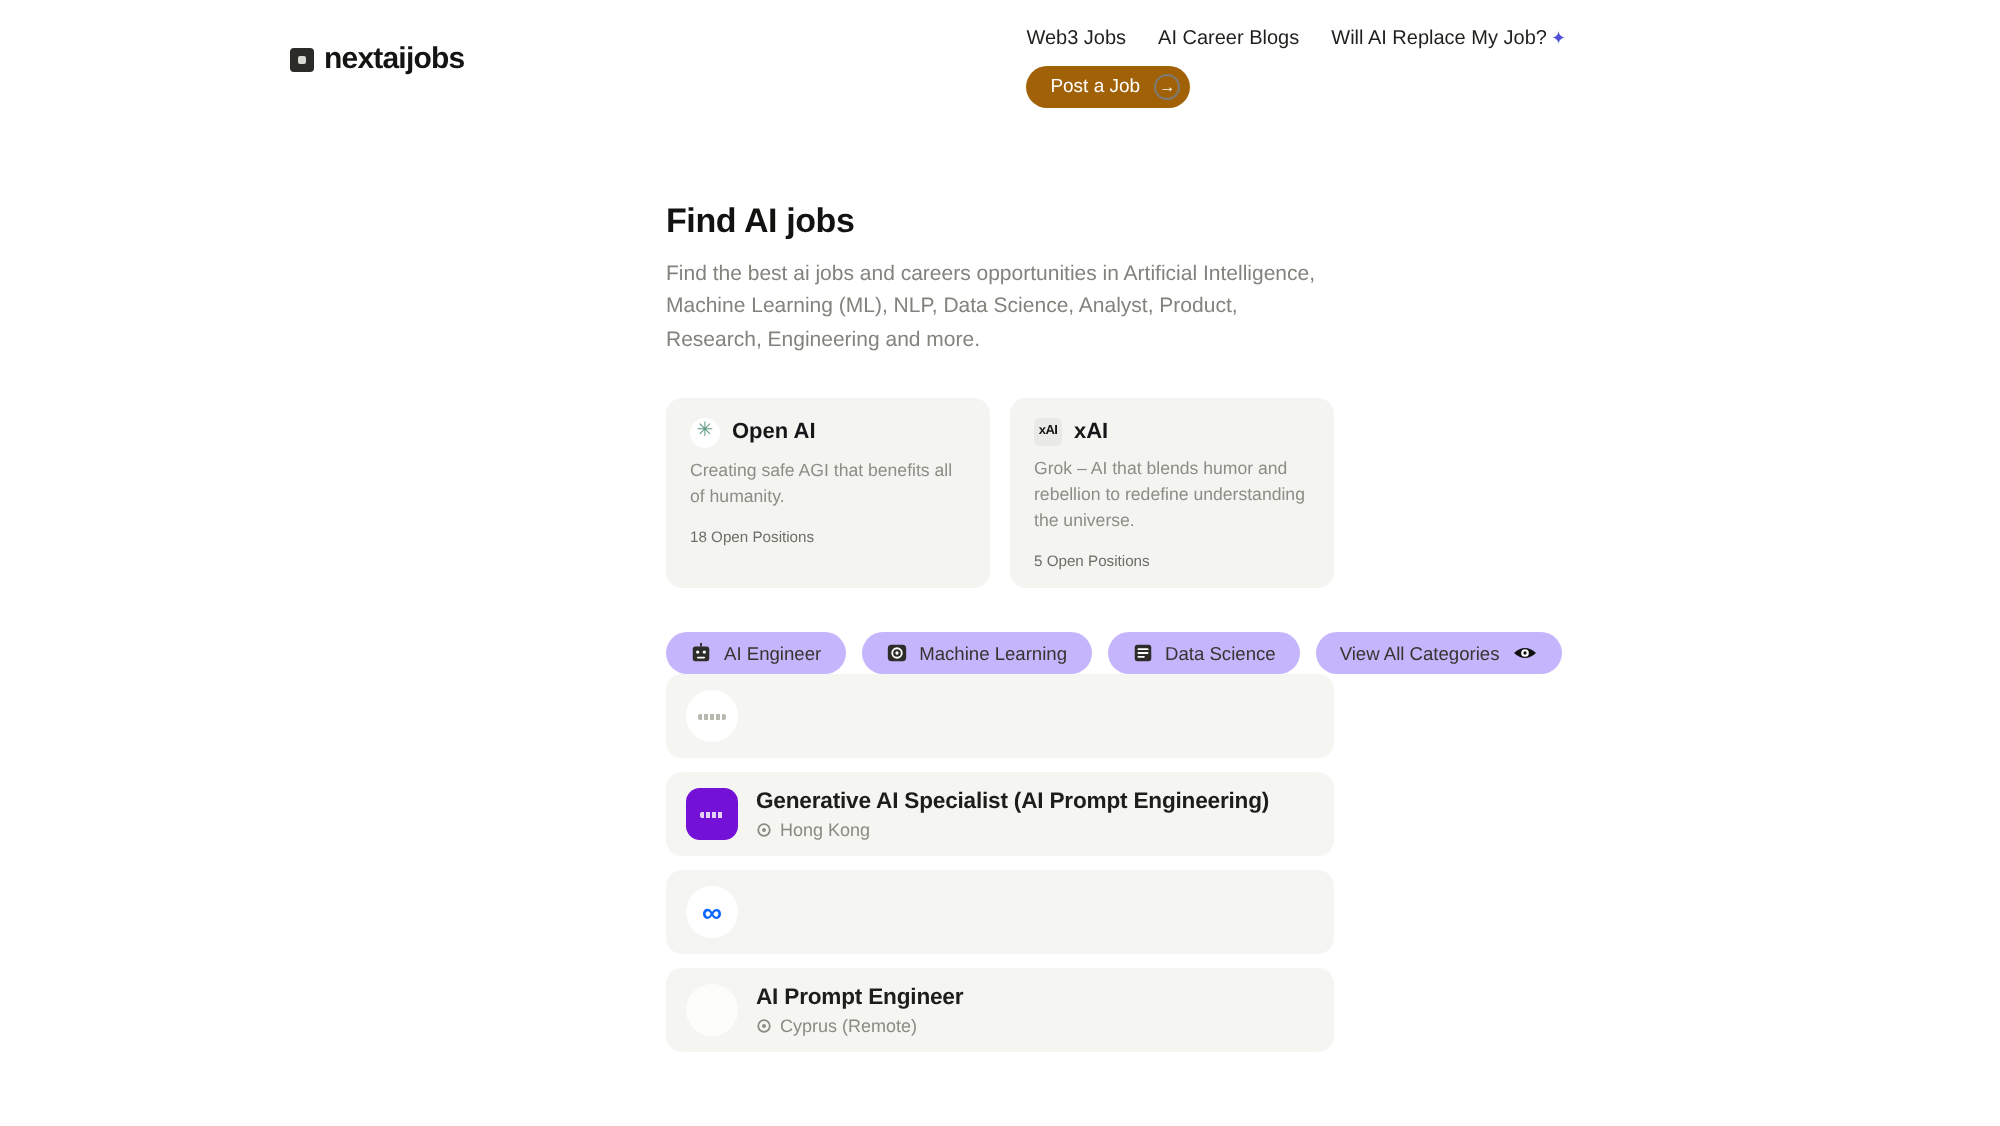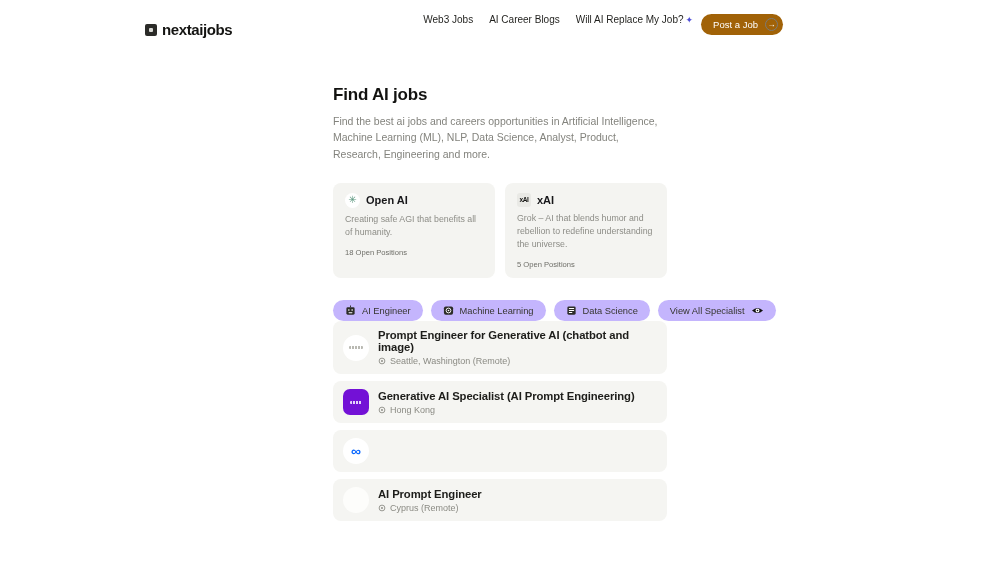--- a/index.html
+++ b/index.html
@@ -7,21 +7,21 @@
     font-family:"Liberation Sans","DejaVu Sans",sans-serif; color:#1b1b18; }
 
   
   .header { position:relative; width:1000px; padding:14px 217px 0 145px;
     display:flex; justify-content:space-between; align-items:flex-start; }
   .brand { display:flex; align-items:center; gap:5px; margin-top:7px; cursor:pointer; }
   .brand-mark { width:12px; height:12px; background:#2b2b28; border-radius:2px;
     display:flex; align-items:center; justify-content:center; }
   .brand-mark::after { content:""; width:4px; height:4px; background:#d9d9d4; border-radius:1px; }
   .brand-text { font-size:15px; font-weight:700; letter-spacing:-0.4px; color:#141412; }
-  .nav-group { display:flex; flex-direction:row; align-items:flex-start; gap:8px; }
+  .nav-group { display:flex; flex-direction:column; align-items:flex-start; gap:8px; }
   .nav-links { display:flex; gap:16px; }
   .nav-link { font-size:10px; color:#1f1f1c; cursor:pointer; white-space:nowrap; }
   .sparkle { color:#4f4fd8; font-size:9px; margin-left:2px; }
   .post-job-btn { display:flex; align-items:center; gap:7px; background:#a16207; color:#fff;
     border:none; border-radius:999px; padding:4px 5px 4px 12px; font-size:9.5px;
     font-family:inherit; cursor:pointer; }
   .arrow-circle { width:13px; height:13px; border:1px solid #7b7b77; border-radius:50%;
     display:flex; align-items:center; justify-content:center; font-size:8px; color:#fff; }
 
   
@@ -141,46 +141,36 @@
     <button class="pill">
       <svg class="pill-icon" viewBox="0 0 12 12">
           <rect x="1.5" y="1.5" width="9" height="9" rx="1.5" fill="#2c2c28"></rect>
           <rect x="3" y="3.4" width="6" height="1" rx="0.5" fill="#fff"></rect>
           <rect x="3" y="5.5" width="6" height="1" rx="0.5" fill="#fff"></rect>
           <rect x="3" y="7.6" width="4" height="1" rx="0.5" fill="#fff"></rect>
         </svg>
       <span>Data Science</span>
     </button>
     <button class="pill">
-      <span>View All Specialist</span>
+      <span>View All Categories</span>
       <svg class="pill-icon" viewBox="0 0 14 12" style="width:13px;">
           <path d="M1 6 Q7 0.5 13 6 Q7 11.5 1 6 Z" fill="#111"></path>
           <circle cx="7" cy="6" r="2.1" fill="#fff"></circle>
           <circle cx="7" cy="6" r="0.9" fill="#111"></circle>
         </svg>
     </button>
   </div>
 
 
   <div>
 
     <div class="job-row">
       <span class="job-logo logo-white-circle">
           <span class="tinytext"></span>
         </span>
-      <span class="job-info">
-        <span class="job-title">Prompt Engineer for Generative AI (chatbot and image)</span>
-        <span class="job-loc">
-          <svg class="pin-icon" viewBox="0 0 10 10">
-              <circle cx="5" cy="5" r="3.6" fill="none" stroke="#8b8b84" stroke-width="1.1"></circle>
-              <circle cx="5" cy="5" r="1.2" fill="#8b8b84"></circle>
-            </svg>
-          <span>Seattle, Washington (Remote)</span>
-        </span>
-      </span>
     </div>
 
     <div class="job-row">
       <span class="job-logo logo-purple">
           <span class="tinymark"></span>
         </span>
       <span class="job-info">
         <span class="job-title">Generative AI Specialist (AI Prompt Engineering)</span>
         <span class="job-loc">
           <svg class="pin-icon" viewBox="0 0 10 10">

